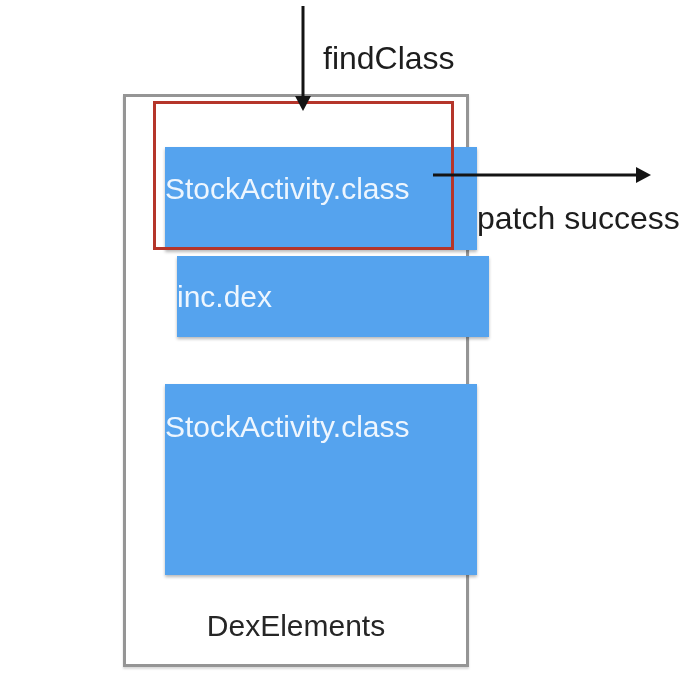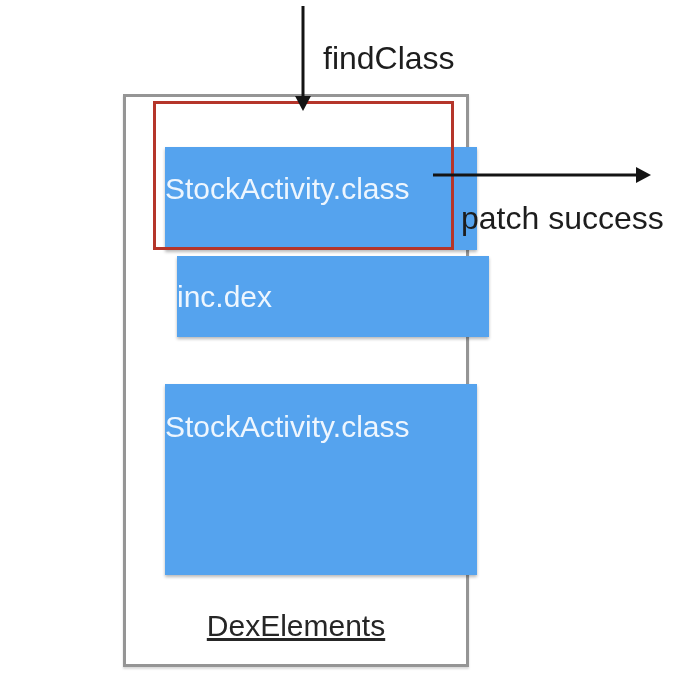--- a/index.html
+++ b/index.html
@@ -75,30 +75,29 @@
   }
   .diagram-label{
     position:absolute;
     font-size:32px;
     line-height:36px;
     color:var(--label-color);
     white-space:nowrap;
     z-index:4;
   }
   .findclass-label{ left:323px; top:40px; }
-  .patch-label{ left:461px; top:200px; }
+  .patch-label{ left:477px; top:200px; }
   .dexelements-label{
     position:absolute;
     left:0; right:0;
     bottom:20px;
     text-align:center;
     font-size:30px;
     line-height:36px;
     color:#262626;
-    text-decoration:underline;
   }
   .arrows-overlay{
     position:absolute;
     left:0; top:0;
     width:686px; height:694px;
     z-index:5;
     pointer-events:none;
     color:var(--arrow-color);
   }
 </style>

